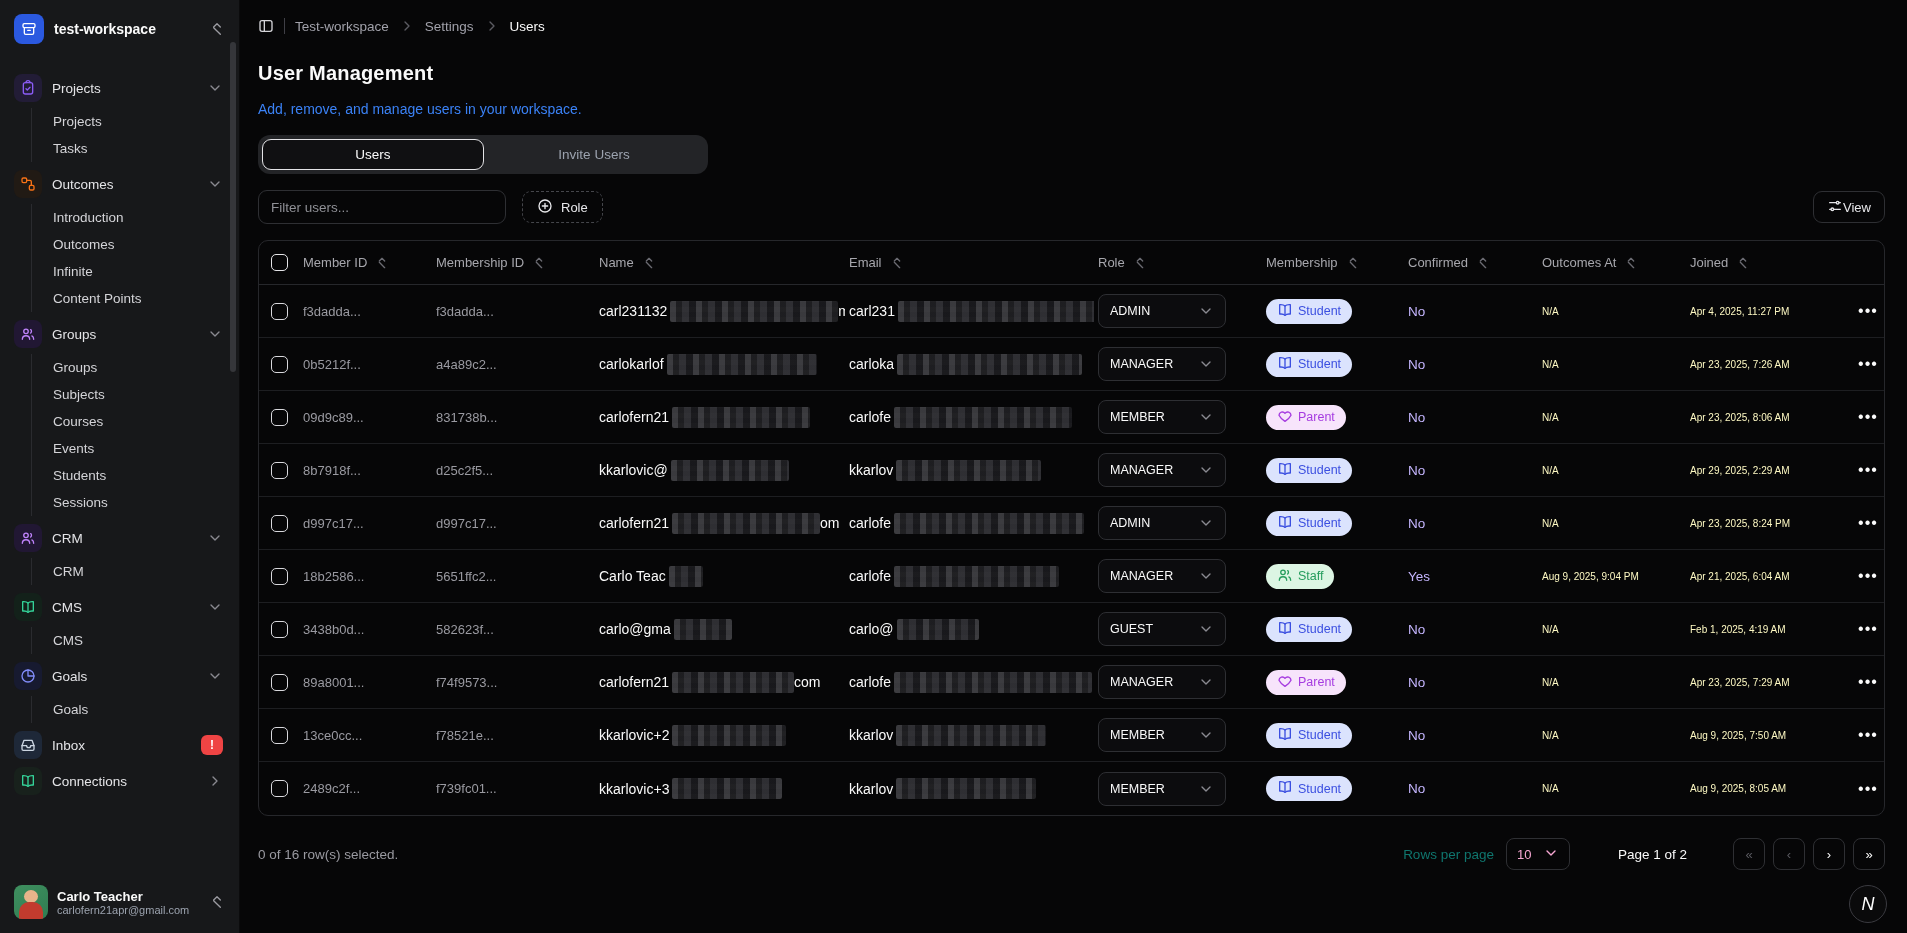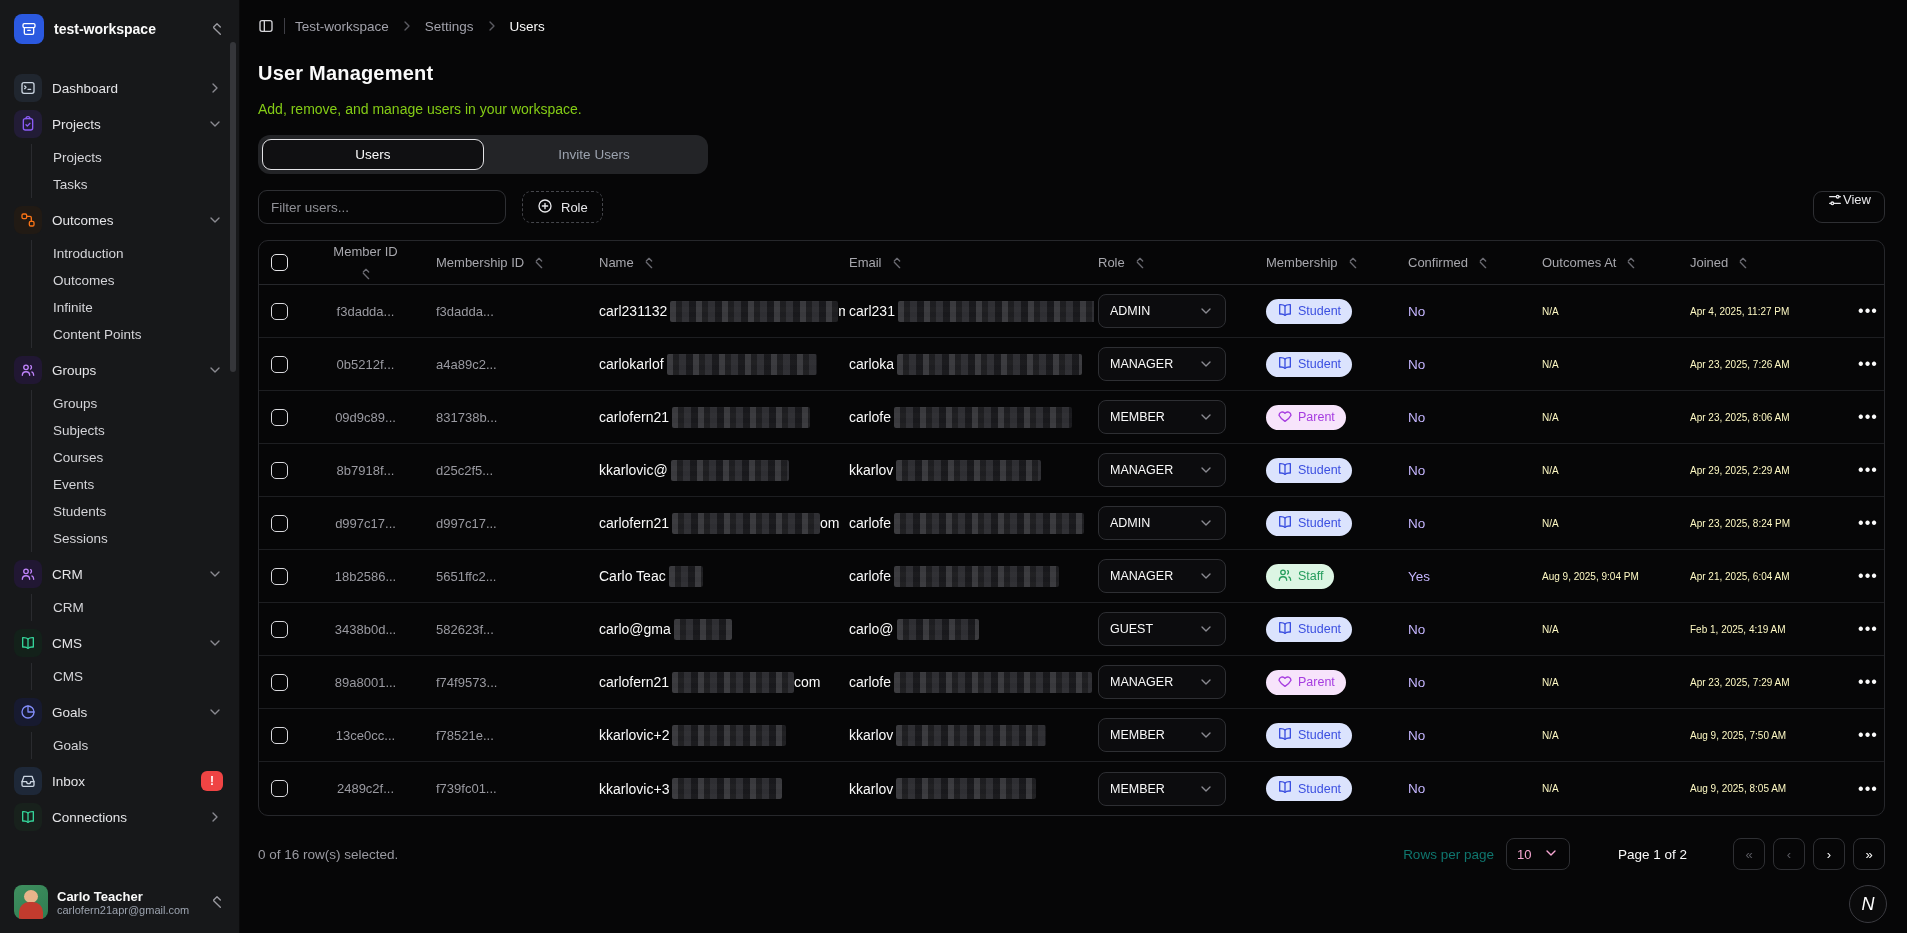--- a/index.html
+++ b/index.html
@@ -47,48 +47,48 @@
   #main { flex:1; display:flex; flex-direction:column; padding:0 22px 0 18px; position:relative; }
   .topbar { display:flex; align-items:center; gap:10px; height:44px; margin-top:4px; }
   .panel-btn { color:#d4d4d8; display:flex; cursor:pointer; }
   .top-divider { width:1px; height:16px; background:#3f3f46; }
   .crumbs { display:flex; align-items:center; gap:10px; font-size:13.5px; }
   .crumb { color:#a1a1aa; cursor:pointer; }
   .crumb.current { color:#fafafa; cursor:default; }
   .crumb-sep { color:#5b5b62; display:flex; }
 
   h1 { font-size:20px; font-weight:bold; color:#fafafa; margin-top:14px; letter-spacing:.2px; }
-  .subtitle { font-size:14px; color:#84cc16; margin-top:16px; }
+  .subtitle { font-size:14px; color:#3b82f6; margin-top:16px; }
 
   .tabs { margin-top:18px; width:450px; background:#232427; border-radius:12px; padding:4px;
     display:flex; }
   .tab { flex:1; text-align:center; font-size:13.5px; padding:8px 0; border-radius:9px;
     color:#9ca3af; cursor:pointer; }
   .tab.active { background:#101012; border:1px solid #e4e4e7; color:#fafafa; padding:7px 0; }
 
   .toolbar { margin-top:16px; display:flex; align-items:center; }
   .filter-input { width:248px; height:34px; background:transparent; border:1px solid #2e2f33;
     border-radius:9px; color:#e7e7ea; font-size:13.5px; padding:0 12px;
     font-family:"Liberation Sans", sans-serif; }
   .filter-input::placeholder { color:#8f9096; }
   .role-btn { margin-left:16px; height:32px; border:1px dashed #45464b; border-radius:9px;
     background:transparent; color:#e7e7ea; font-size:13px; display:flex; align-items:center;
     gap:8px; padding:0 14px; cursor:pointer; }
   .view-btn { margin-left:auto; height:32px; border:1px solid #2e2f33; border-radius:9px;
-    background:transparent; color:#e7e7ea; font-size:13px; display:flex; 
+    background:transparent; color:#e7e7ea; font-size:13px; display:flex; align-items:center;
     gap:0; padding:0 13px; cursor:pointer; }
 
   
   .table-wrap { margin-top:16px; border:1px solid #26272b; border-radius:10px; overflow:hidden; }
   .trow { display:flex; align-items:center; height:53px; border-bottom:1px solid #1d1e21; }
   .trow:last-child { border-bottom:none; }
   .trow.header { height:44px; border-bottom:1px solid #26272b; }
   .cell { padding:0 4px; display:flex; align-items:center; overflow:hidden; white-space:nowrap; }
   .col-check { width:40px; justify-content:center; }
-  .col-mid { width:133px;flex-direction:column; } .col-msid { width:163px; } .col-name { width:250px; }
+  .col-mid { width:133px; } .col-msid { width:163px; } .col-name { width:250px; }
   .col-email { width:249px; } .col-role { width:168px; } .col-mem { width:142px; }
   .col-conf { width:134px; } .col-confat { width:148px; } .col-joined { width:166px; }
   .col-act { flex:1; justify-content:center; }
   .hcell { font-size:13px; color:#a7a7ad; gap:7px; cursor:pointer; }
   .sort-ic { color:#6b6b72; display:flex; flex-direction:column; line-height:5px; }
   .cb { width:17px; height:17px; border:1.5px solid #e4e4e7; border-radius:5px; cursor:pointer; }
   .id-text { font-size:13px; color:#9a9aa1; }
   .name-text, .email-text { font-size:14px; color:#fafafa; display:flex; align-items:center; }
   .blur { display:inline-block; height:21px; margin-left:3px; border-radius:2px; opacity:.9;
     background:
@@ -137,37 +137,20 @@
       </span>
     <span class="ws-name">test-workspace</span>
     <span class="updown">
         <svg width="16" height="16" viewBox="0 0 24 24" fill="none" stroke="currentColor" stroke-width="2" stroke-linecap="round" stroke-linejoin="round">
           <path d="M7 9l5-5 5 5"></path>
           <path d="M7 15l5 5 5 5" transform="translate(0,-5)"></path>
         </svg>
       </span>
   </div>
   <nav id="nav">
-  <div class="nav-group">
-    <span class="tile" style="background:#20262f;color:#cbd5e1">
-          <svg width="16" height="16" viewBox="0 0 24 24" fill="none" stroke="currentColor" stroke-width="2" stroke-linecap="round" stroke-linejoin="round">
-            <rect x="3" y="4" width="18" height="16" rx="3"></rect>
-            <path d="M7 9l2 2-2 2"></path>
-            <path d="M12 14h4"></path>
-          </svg>
-        </span>
-    <span class="nav-label">Dashboard</span>
-
-    <span class="nav-chev">
-          <svg width="16" height="16" viewBox="0 0 24 24" fill="none" stroke="currentColor" stroke-width="2" stroke-linecap="round" stroke-linejoin="round">
-            <path d="M9 6l6 6-6 6"></path>
-          </svg>
-        </span>
-
-  </div>
 
   <div class="nav-group">
     <span class="tile" style="background:#221c36;color:#8b5cf6">
           <svg width="16" height="16" viewBox="0 0 24 24" fill="none" stroke="currentColor" stroke-width="2" stroke-linecap="round" stroke-linejoin="round">
             <rect x="5" y="4" width="14" height="17" rx="3"></rect>
             <path d="M9 4a2 2 0 0 1 6 0"></path>
             <path d="M9 13l2 2 4-4"></path>
           </svg>
         </span>
     <span class="nav-label">Projects</span>

